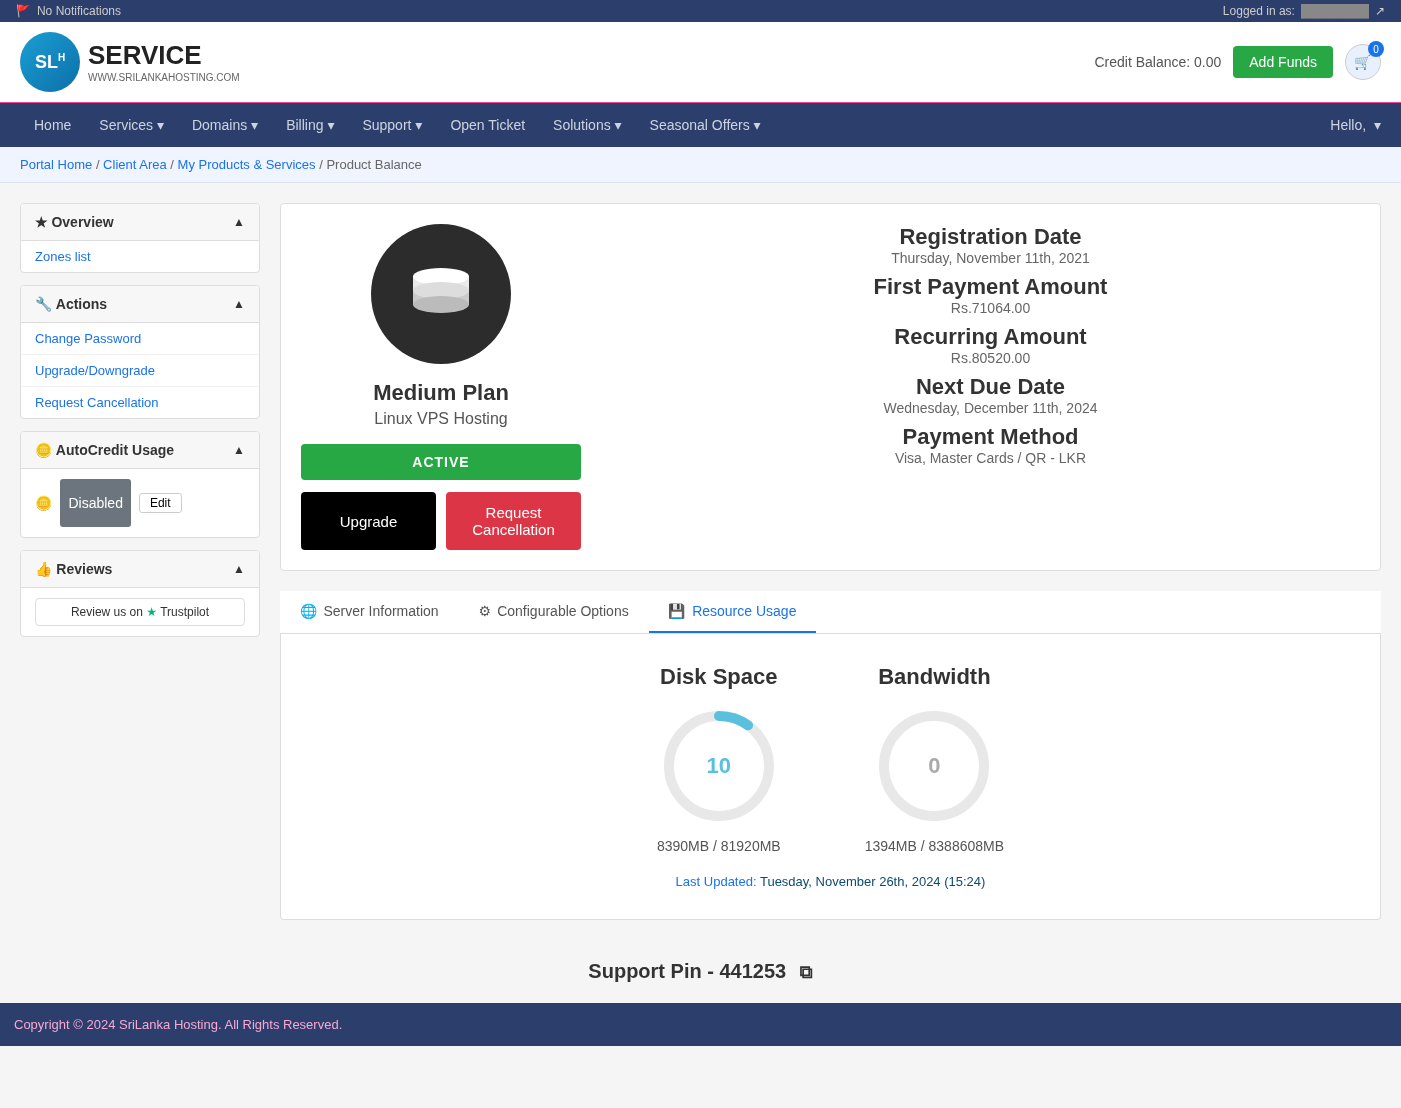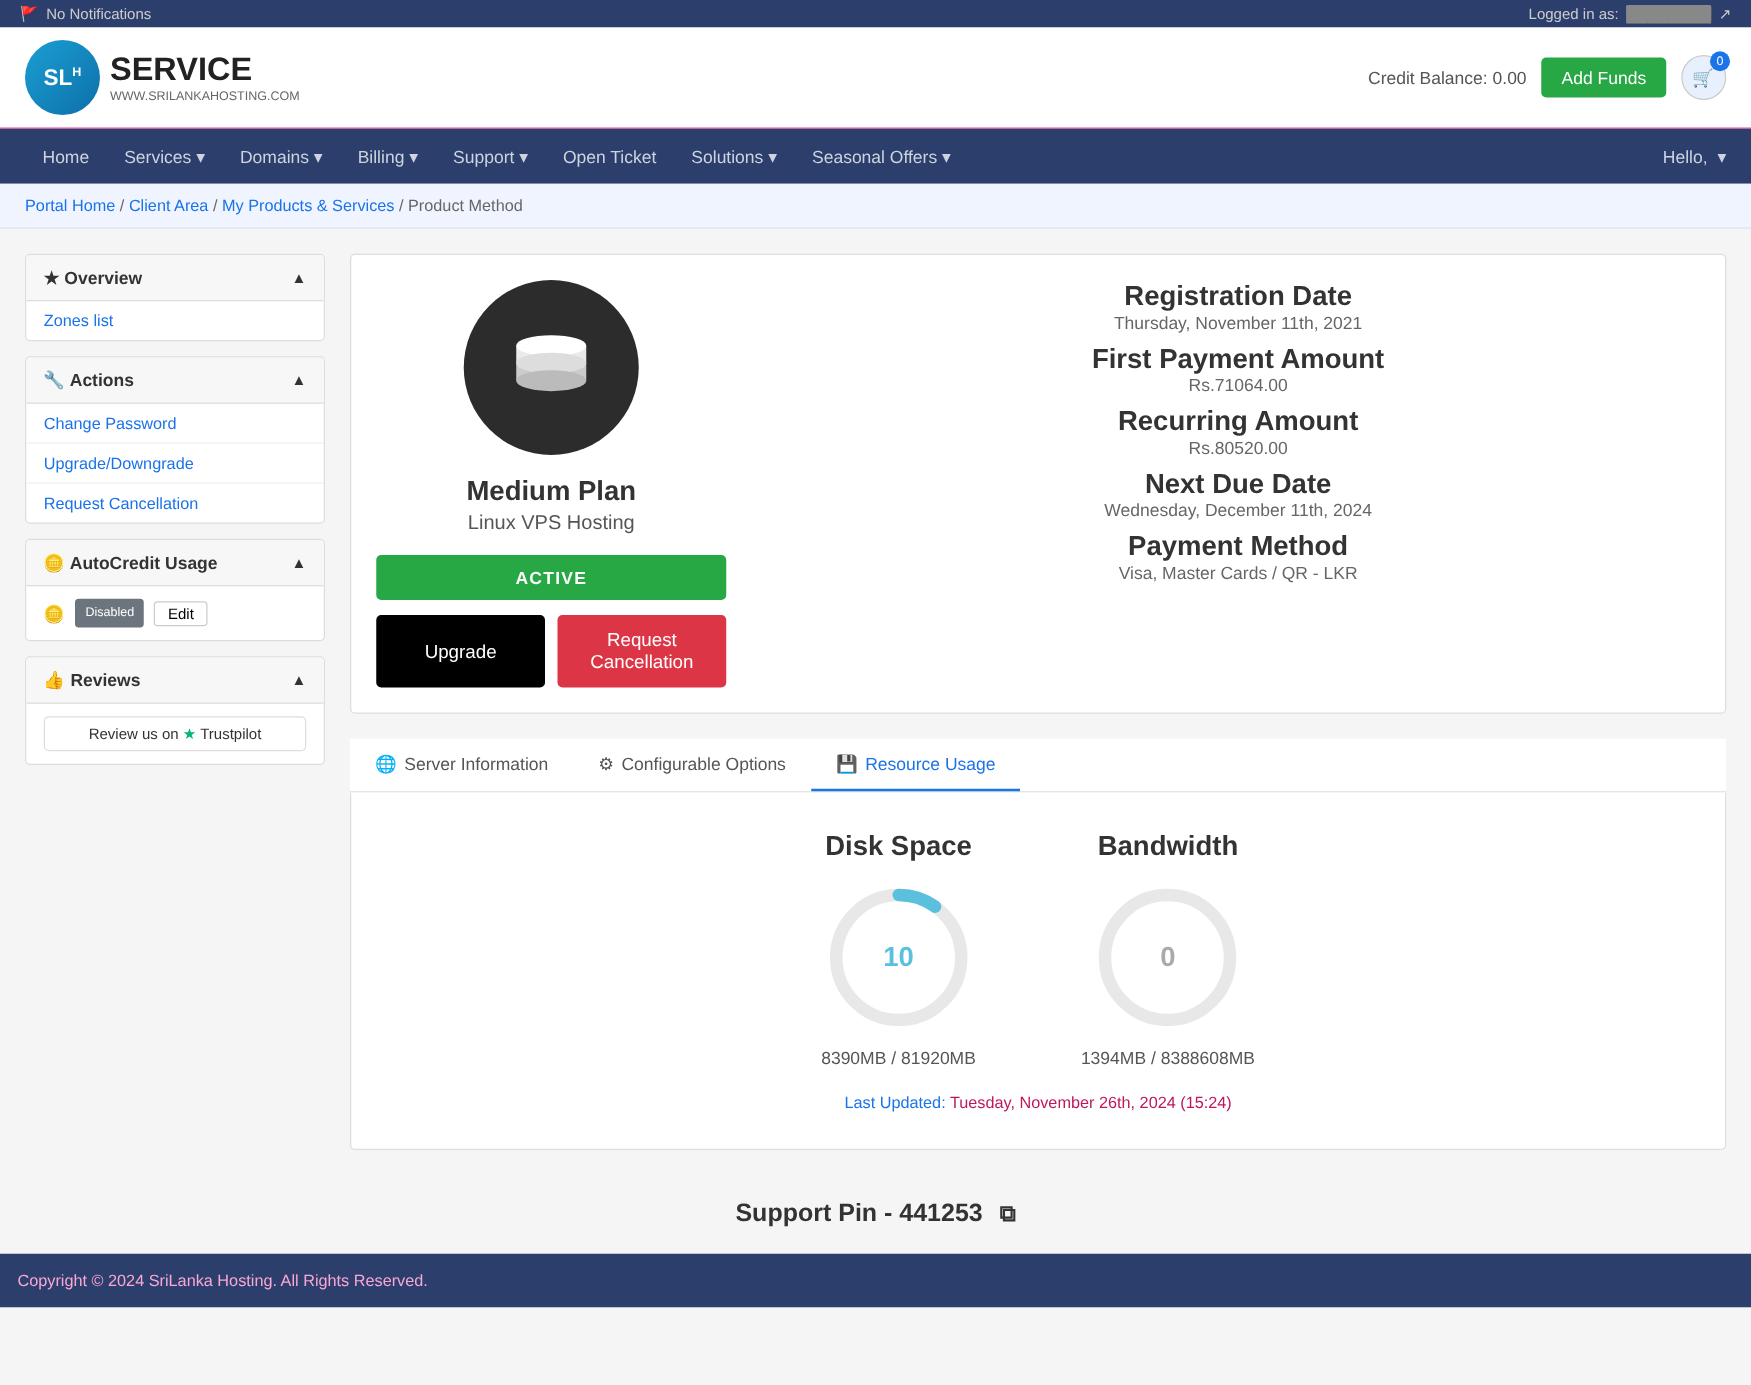--- a/index.html
+++ b/index.html
@@ -122,21 +122,21 @@
 
     
     .autocredit-row {
       display: flex;
       align-items: center;
       gap: 8px;
       padding: 10px 14px;
     }
     .disabled-badge {
       background: #6c757d; color: #fff;
-      padding: 6px 8px; border-radius: 3px; font-size: 10px;
+      padding: 16px 8px; border-radius: 3px; font-size: 14px;
     }
     .edit-btn {
       background: #fff; border: 1px solid #ccc;
       padding: 2px 10px; border-radius: 3px;
       font-size: 12px; cursor: pointer;
     }
 
     
     .trustpilot-btn {
       display: block;
@@ -321,21 +321,21 @@
   </div>
 </div>
 
 <div class="breadcrumb">
   <a href="#">Portal Home</a>
   <span> / </span>
   <a href="#">Client Area</a>
   <span> / </span>
   <a href="#">My Products &amp; Services</a>
   <span> / </span>
-  <span>Product Method</span>
+  <span>Product Balance</span>
 </div>
 
 <div class="main-layout">
 
   <div class="sidebar">
 
     <div class="sidebar-section">
       <div class="sidebar-section-header">
         <span>★ Overview</span>
         <span class="chevron">▲</span>
@@ -469,21 +469,21 @@
           <div class="resource-details">
             <span>1394MB</span>
             /
             <span>8388608MB</span>
           </div>
         </div>
       </div>
 
       <div class="resource-updated">
         <span>Last Updated:</span>
-        <span style="color:#be185d;">Tuesday, November 26th, 2024 (15:24)</span>
+        <span style="color:#0c4a6e;">Tuesday, November 26th, 2024 (15:24)</span>
       </div>
     </div>
 
   </div>
 </div>
 
 <div class="support-pin">
   <span>Support Pin - 441253</span>
   <span class="copy-icon">⧉</span>
 </div>

